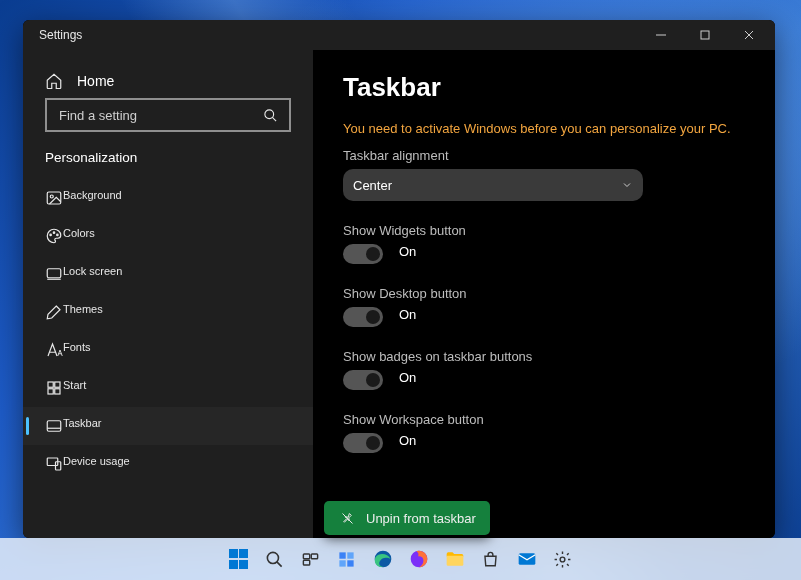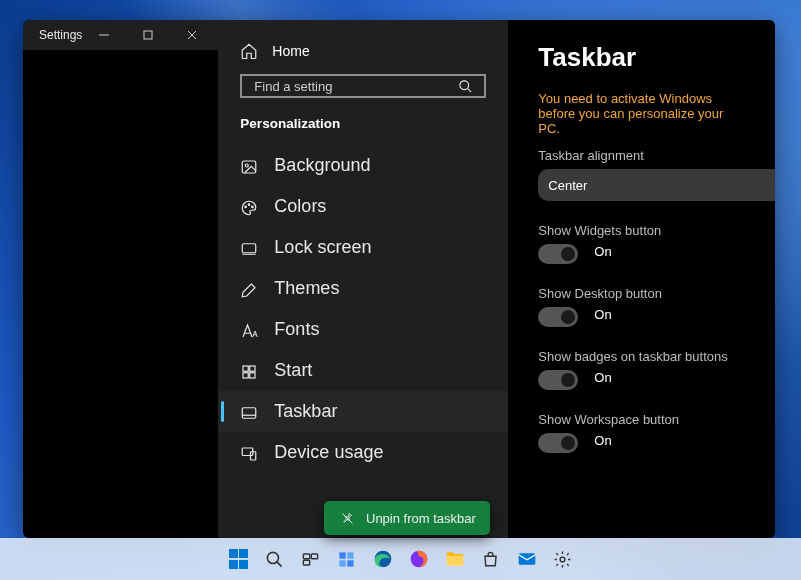--- a/index.html
+++ b/index.html
@@ -1,30 +1,30 @@
 <!DOCTYPE html>
 <html><head>
 <meta charset="utf-8">
 <style>
 *{margin:0;padding:0;box-sizing:border-box;font-family:"Segoe UI",Arial,sans-serif;-webkit-font-smoothing:antialiased}
 body{width:801px;height:580px;overflow:hidden;background:linear-gradient(135deg,#0a3d91 0%,#1e5cc9 30%,#3a7bd5 60%,#0a3d91 100%);position:relative}
 body::before{content:"";position:absolute;inset:0;background:radial-gradient(ellipse 600px 400px at 70% 30%,rgba(120,180,255,.6),transparent 60%),linear-gradient(60deg,transparent 40%,rgba(150,200,255,.3) 50%,transparent 60%)}
-.window{position:absolute;left:23px;top:20px;right:26px;bottom:42px;background:#000;border-radius:6px;overflow:hidden;display:flex;flex-direction:row;box-shadow:0 8px 30px rgba(0,0,0,.5)}
+.window{position:absolute;left:23px;top:20px;right:26px;bottom:42px;background:#000;border-radius:6px;overflow:hidden;display:flex;flex-direction:column;box-shadow:0 8px 30px rgba(0,0,0,.5)}
 .titlebar{display:flex;align-items:center;height:30px;padding:0 4px 0 16px;background:#1f1f1f}
 .titlebar .title{color:#e8e8e8;font-size:12px;flex:1}
 .titlebar .wc{width:44px;height:30px;display:flex;align-items:center;justify-content:center;color:#ccc}
 .body{flex:1;display:flex;overflow:hidden}
 .sidebar{width:290px;background:#1f1f1f;display:flex;flex-direction:column;padding:14px 0 0 0;overflow:hidden}
-.nav-home{display:flex;align-items:center;gap:14px;padding:8px 22px 14px;color:#fff;font-size:14px}
-.search{margin:0 22px 14px;height:24px;border:2px solid #8f8f8f;display:flex;align-items:center;padding:0 10px 0 12px;background:#1f1f1f}
+.nav-home{display:flex;align-items:center;gap:14px;padding:8px 22px 8px;color:#fff;font-size:14px}
+.search{margin:0 22px 14px;height:34px;border:2px solid #8f8f8f;display:flex;align-items:center;padding:0 10px 0 12px;background:#1f1f1f}
 .search input{flex:1;background:transparent;border:none;outline:none;color:#fff;font-size:13px}
 .search input::placeholder{color:#cfcfcf}
-.crumb{padding:4px 22px 14px;color:#fff;font-size:13.5px;font-weight:700}
+.crumb{padding:4px 22px 14px;color:#fff;font-size:13.5px;font-weight:400}
 .navlist{flex:1;overflow:auto}
-.navitem{display:flex;align-items:flex-end;gap:16px;padding:10px 22px;color:#e8e8e8;font-size:18px;position:relative;cursor:pointer}
+.navitem{display:flex;align-items:flex-start;padding:10px 22px;color:#e8e8e8;font-size:11px;position:relative;cursor:pointer}
 .navitem.active{background:#262626}
 .navitem.active::before{content:"";position:absolute;left:3px;top:10px;bottom:10px;width:3px;border-radius:2px;background:#4cc2ff}
 .ic{width:18px;height:18px;display:flex;align-items:center;justify-content:center;color:#e8e8e8}
 .main{flex:1;background:#000;padding:22px 30px 0 30px;overflow:hidden;color:#ccc}
 .pagetitle{color:#fff;font-size:26px;font-weight:600;margin-bottom:18px}
 .warn{color:#f2a53f;font-size:13px;margin-bottom:12px}
 .link{color:#4cc2ff;font-size:13px;display:inline-block;margin-bottom:20px;cursor:pointer}
 .setting{margin-bottom:22px}
 .setting .lbl{color:#bdbdbd;font-size:13px;margin-bottom:6px}
 .select{width:300px;height:32px;background:#3a3a3a;border-radius:10px;display:flex;align-items:center;padding:0 10px;color:#fff;font-size:13px;justify-content:space-between;cursor:pointer}

